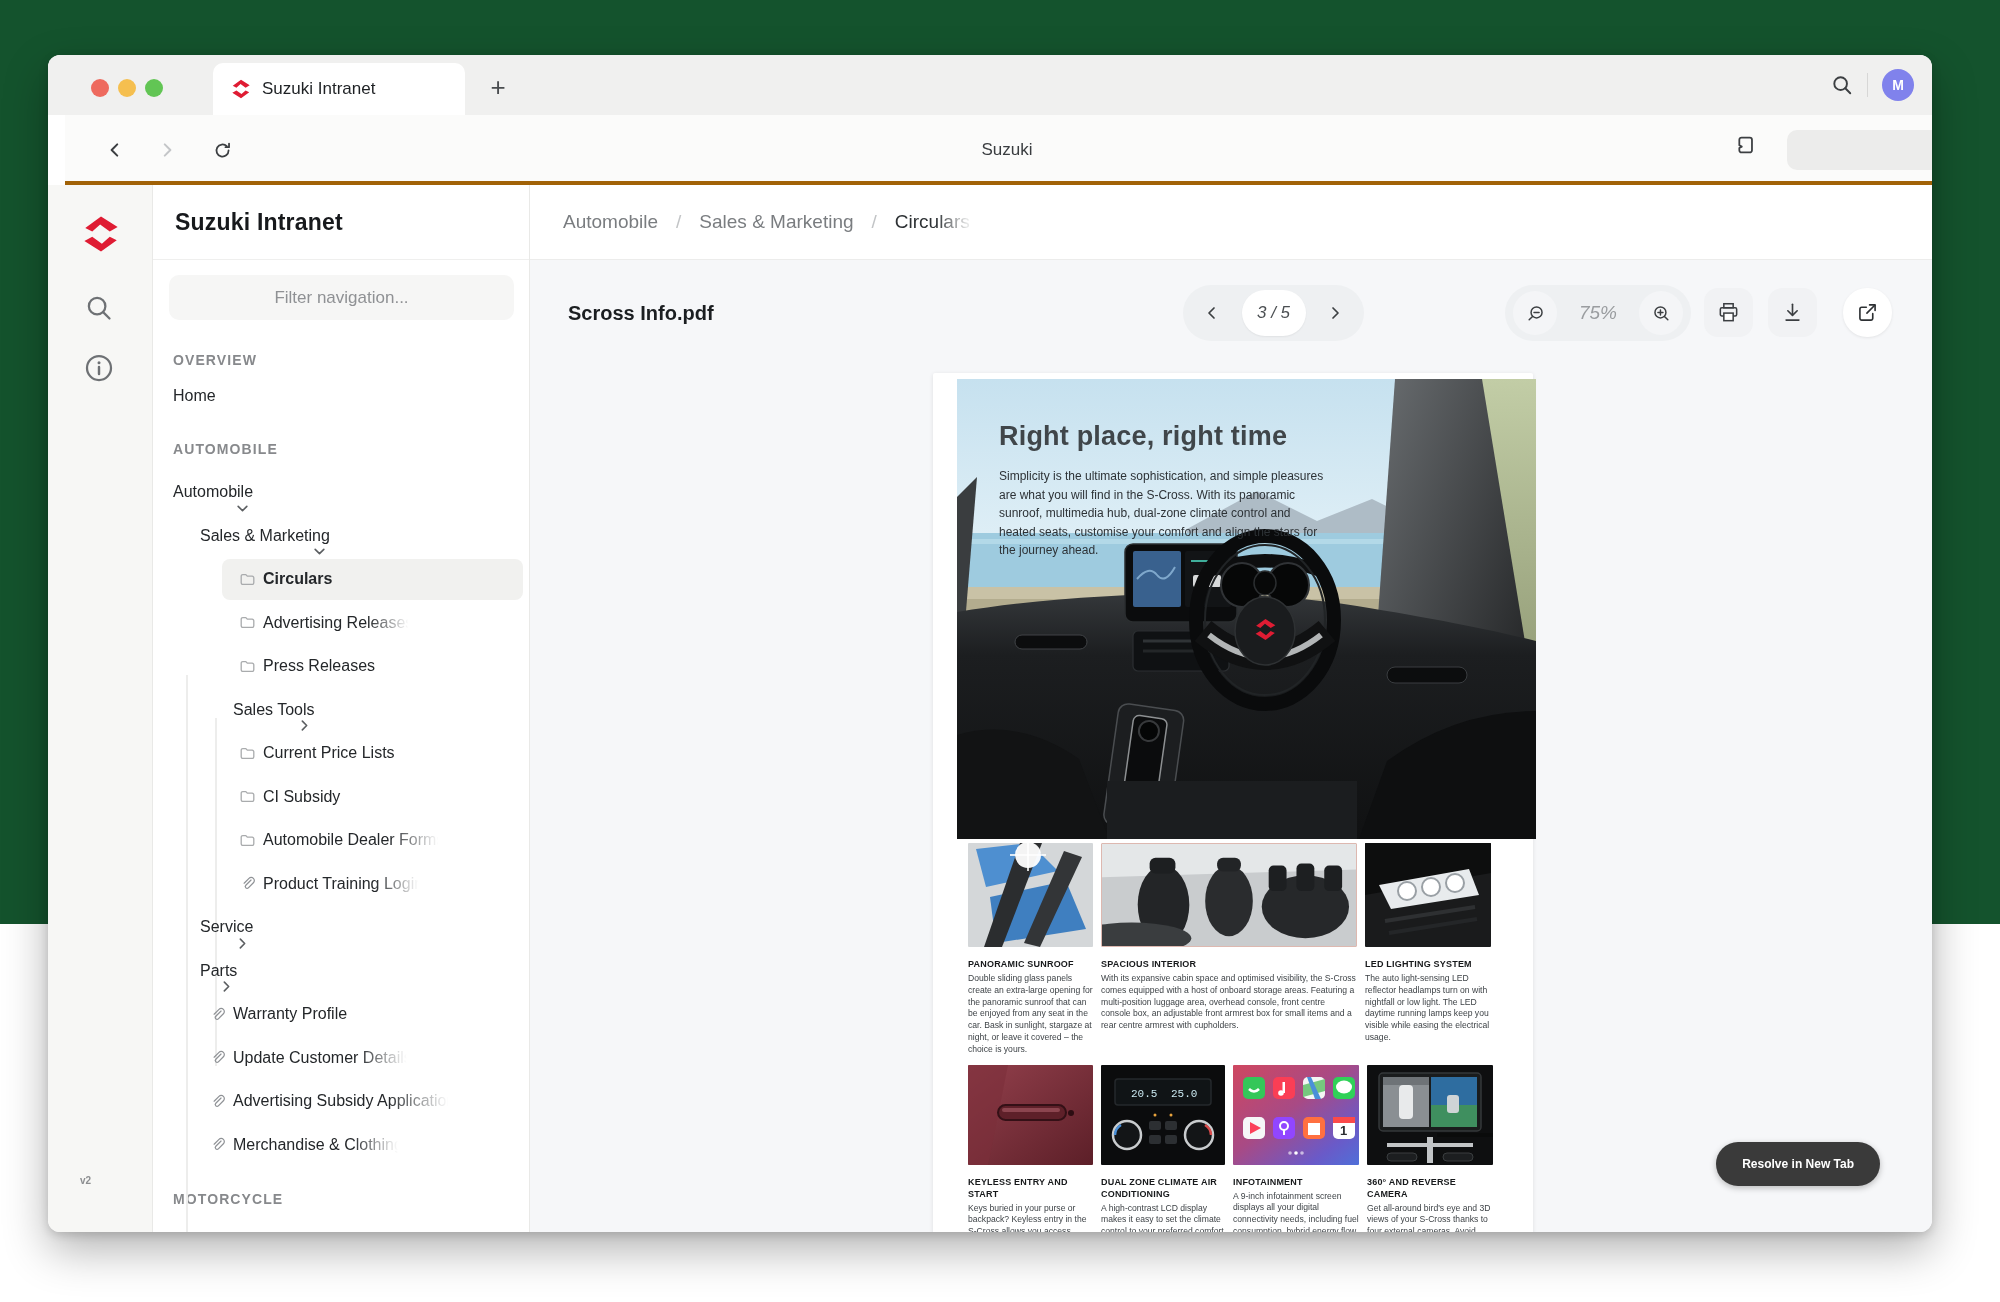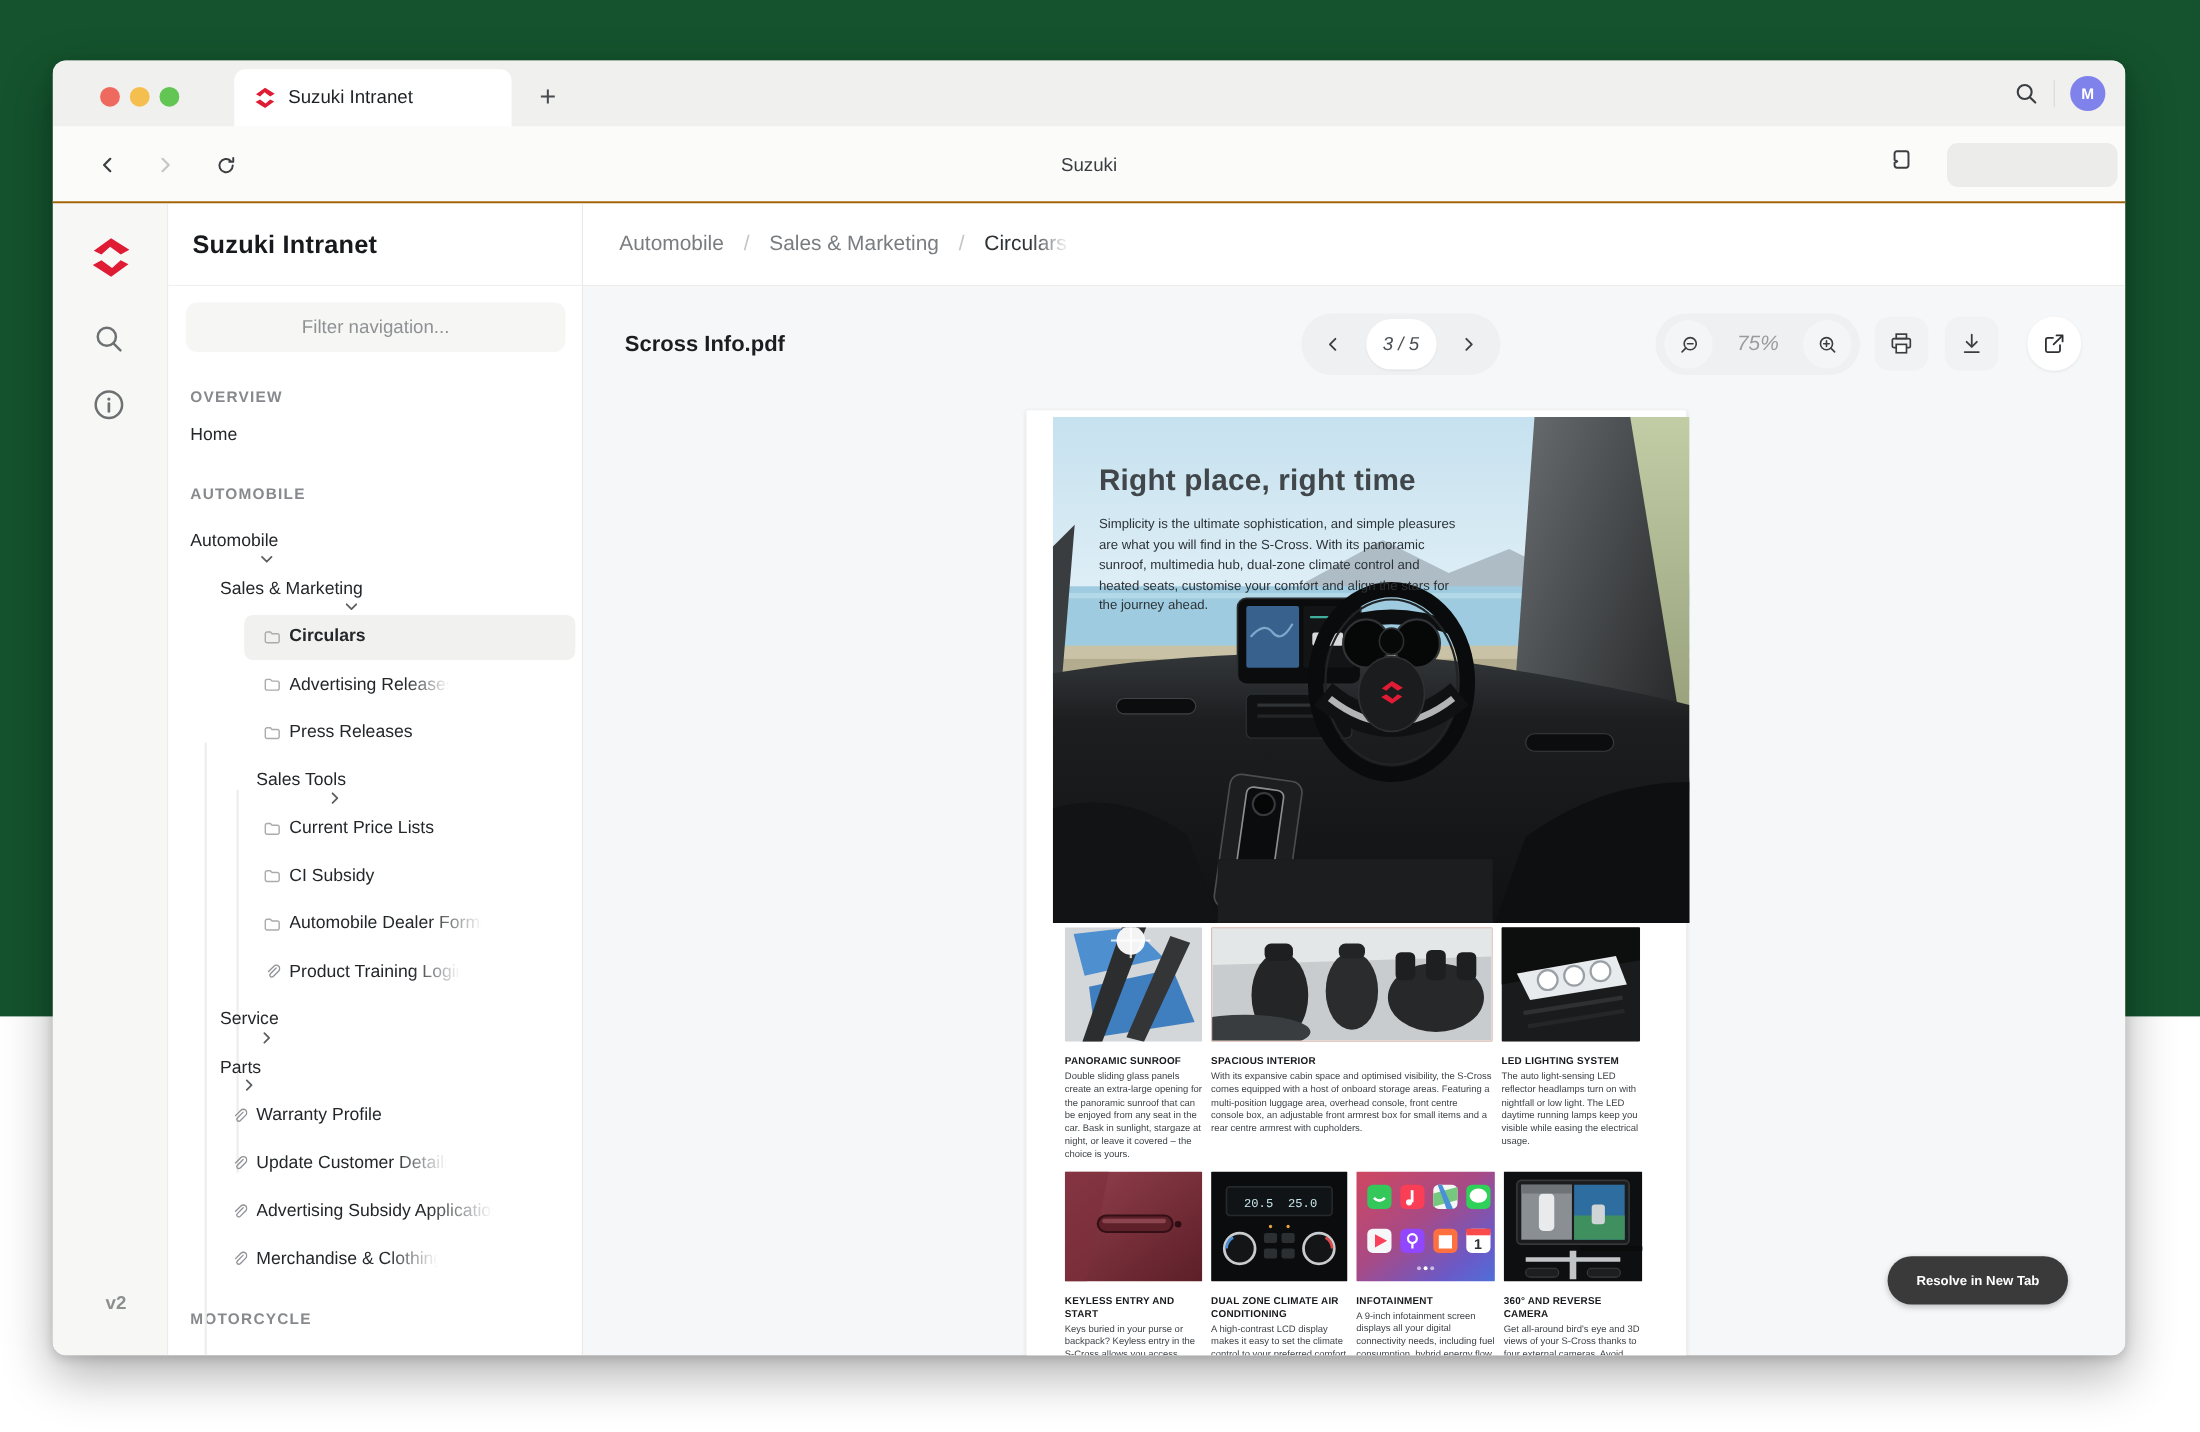--- a/index.html
+++ b/index.html
@@ -22,36 +22,36 @@
     border-radius:10px 10px 0 0; display:flex; align-items:center; padding-left:17px; gap:10px; }
   .tab-title { font-size:17px; color:#1e2124; }
   .newtab { position:absolute; left:432px; top:14px; width:36px; height:36px; display:flex; align-items:center;
     justify-content:center; font-size:26px; color:#4a4d50; font-weight:300; }
   .chrome-right { position:absolute; right:18px; top:0; height:60px; display:flex; align-items:center; gap:14px; }
   .chrome-divider { width:1px; height:24px; background:#d7d7d6; }
   .avatar { width:32px; height:32px; border-radius:50%; background:#8082ec; color:#fff; font-weight:700;
     font-size:14px; display:flex; align-items:center; justify-content:center; }
 
   
-  .navbar { position:absolute; left:0; top:60px; width:100%; height:70px; background:#fbfbfa;
-    border-bottom:2px solid #a16207; }
+  .navbar { position:absolute; left:17px; top:60px; width:100%; height:70px; background:#fbfbfa;
+    border-bottom:4px solid #a16207; }
   .nav-btn { position:absolute; top:18px; width:34px; height:34px; display:flex; align-items:center; justify-content:center; }
   .url-text { position:absolute; left:0; top:0; width:100%; height:70px; display:flex; align-items:center;
     justify-content:center; font-size:17px; color:#3a3d40; }
   .ext-icon { position:absolute; left:1668px; top:19px; }
   .profile-pill { position:absolute; left:1722px; top:15px; width:155px; height:40px; background:#ececeb; border-radius:10px; }
 
   
   .app { position:absolute; left:0; top:130px; width:1884px; height:1047px; display:flex; }
 
   
   .rail { position:relative; width:105px; height:100%; background:#f7f7f5; border-right:1px solid #e9e9e7; flex:none; }
   .rail-logo { position:absolute; left:32px; top:28px; }
   .rail-ic { position:absolute; left:36px; }
-  .rail-version { position:absolute; left:48px; top:990px; font-size:17px; color:#8c8e90;font-weight:bold; }
+  .rail-version { position:absolute; left:32px; top:990px; font-size:10px; color:#8c8e90;font-weight:bold; }
 
   
   .sidebar { position:relative; width:377px; height:100%; background:#fff; border-right:1px solid #e9e9e7; flex:none; overflow:hidden; }
   .sb-header { height:75px; display:flex; align-items:center; padding-left:22px; border-bottom:1px solid #efefee; }
   .sb-title { font-size:23px; font-weight:700; color:#17191c; letter-spacing:.2px; }
   .filter { display:block; margin:15px 16px 0 16px; width:345px; height:45px; border:none; outline:none;
     background:#f6f6f5; border-radius:10px; font-size:17px; color:#3a3d40; text-align:center;
     font-family:"Liberation Sans",sans-serif; }
   .filter::placeholder { color:#8f9194; }
   .nav { position:relative; margin-top:26px; }

